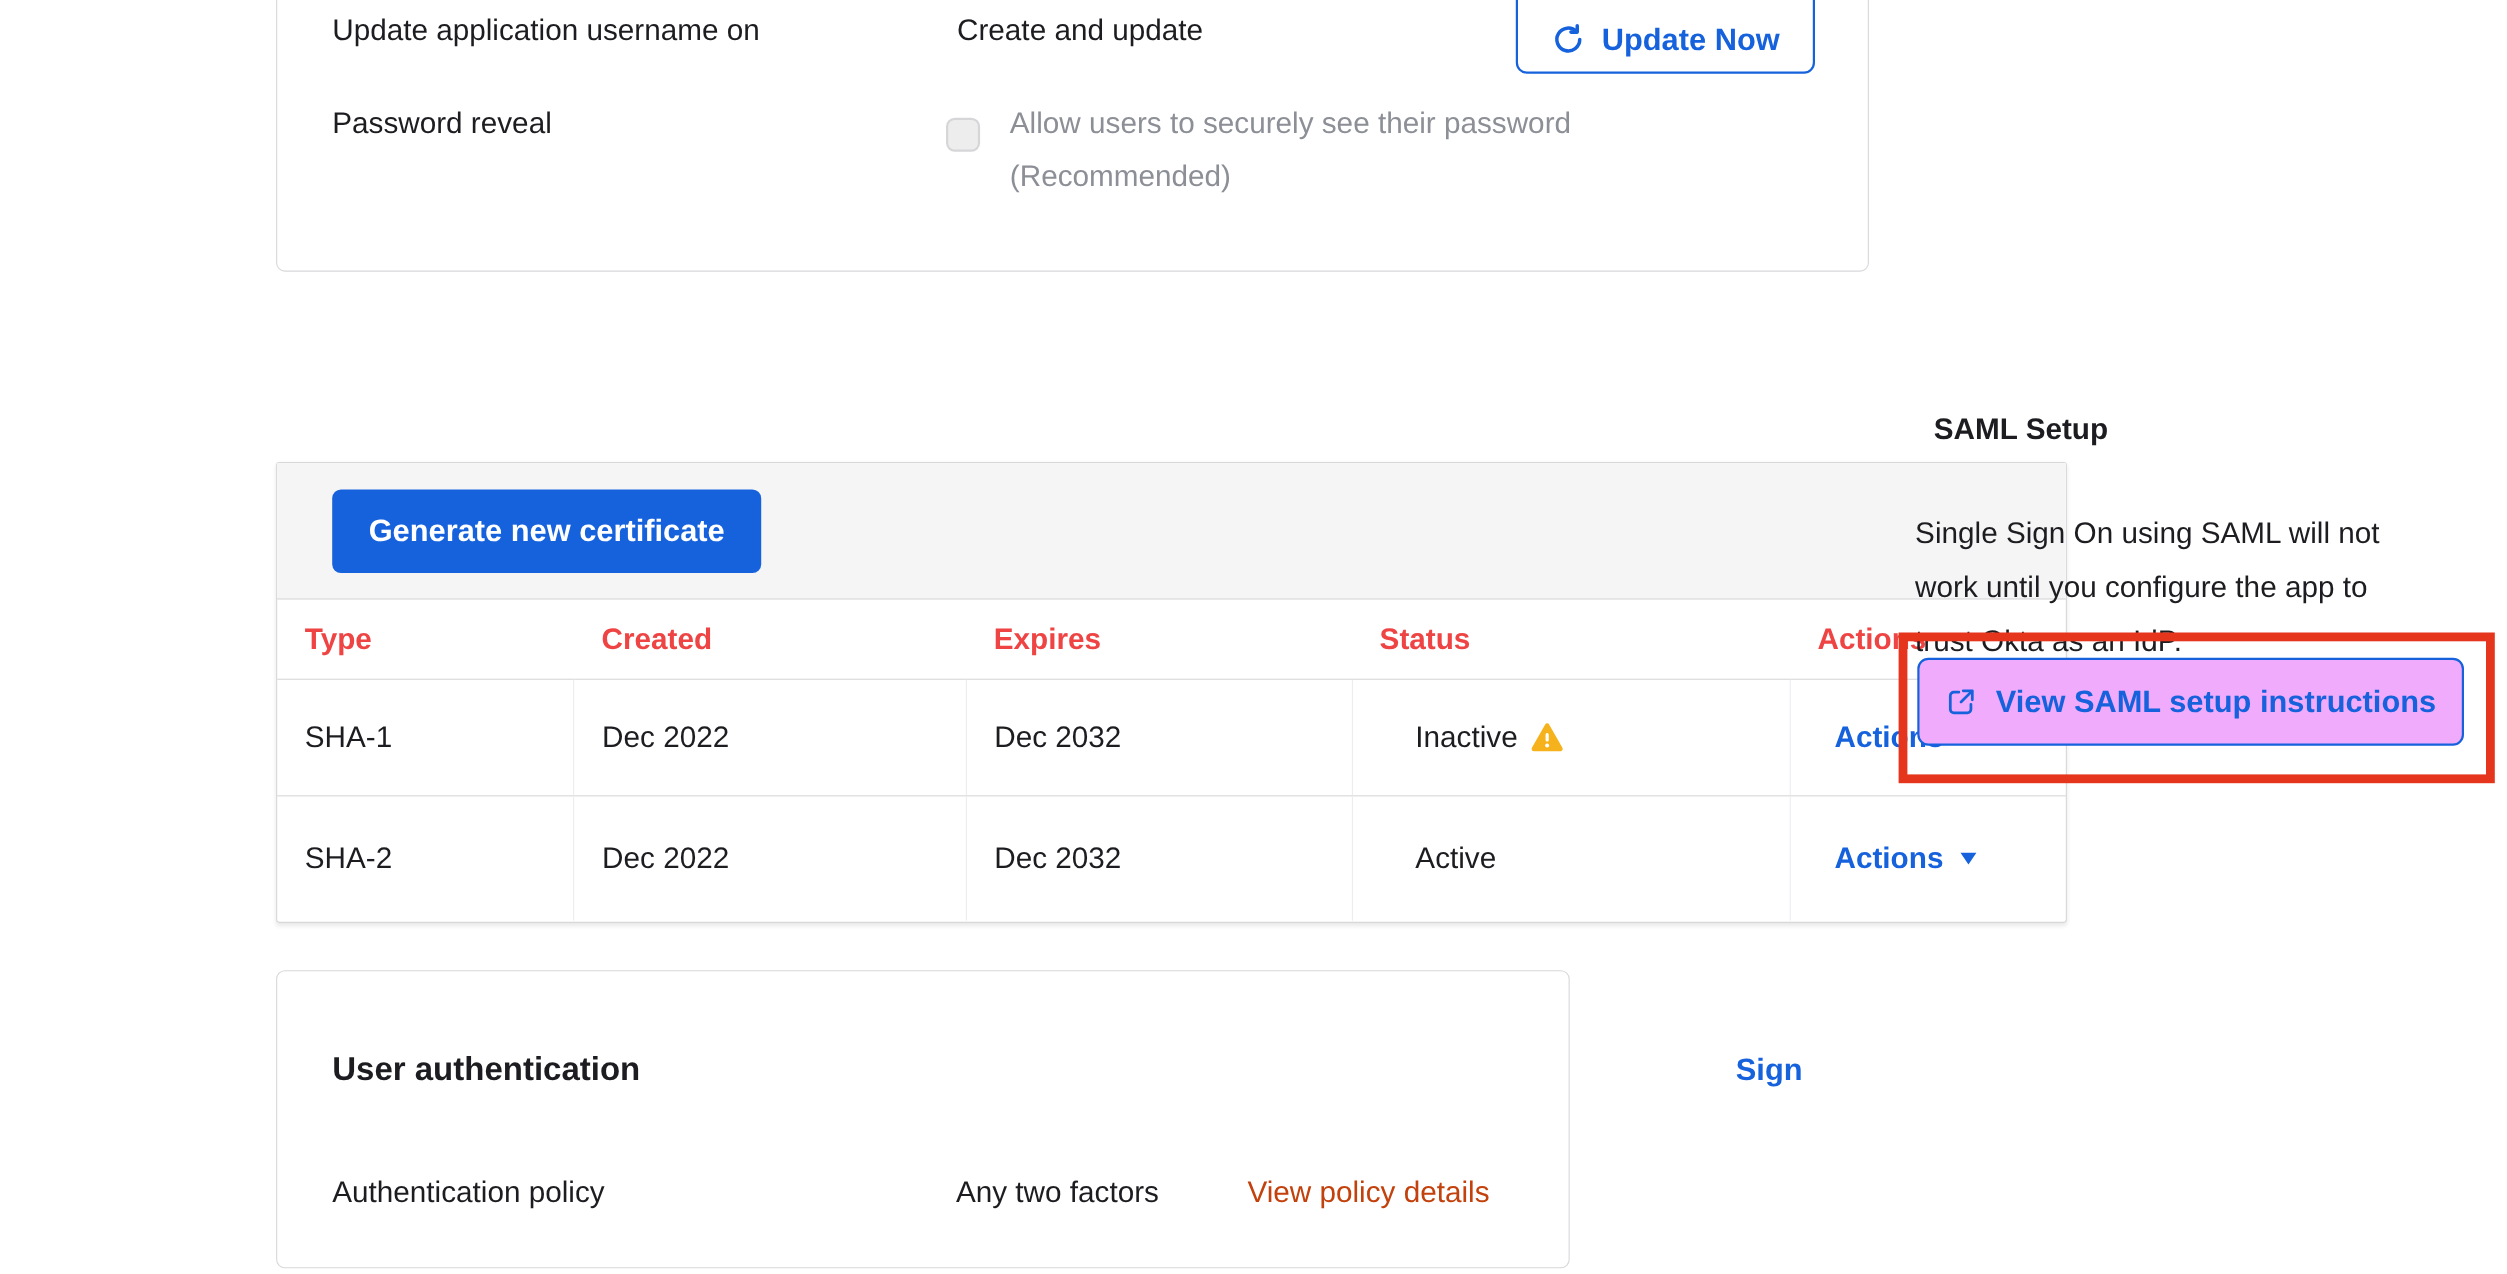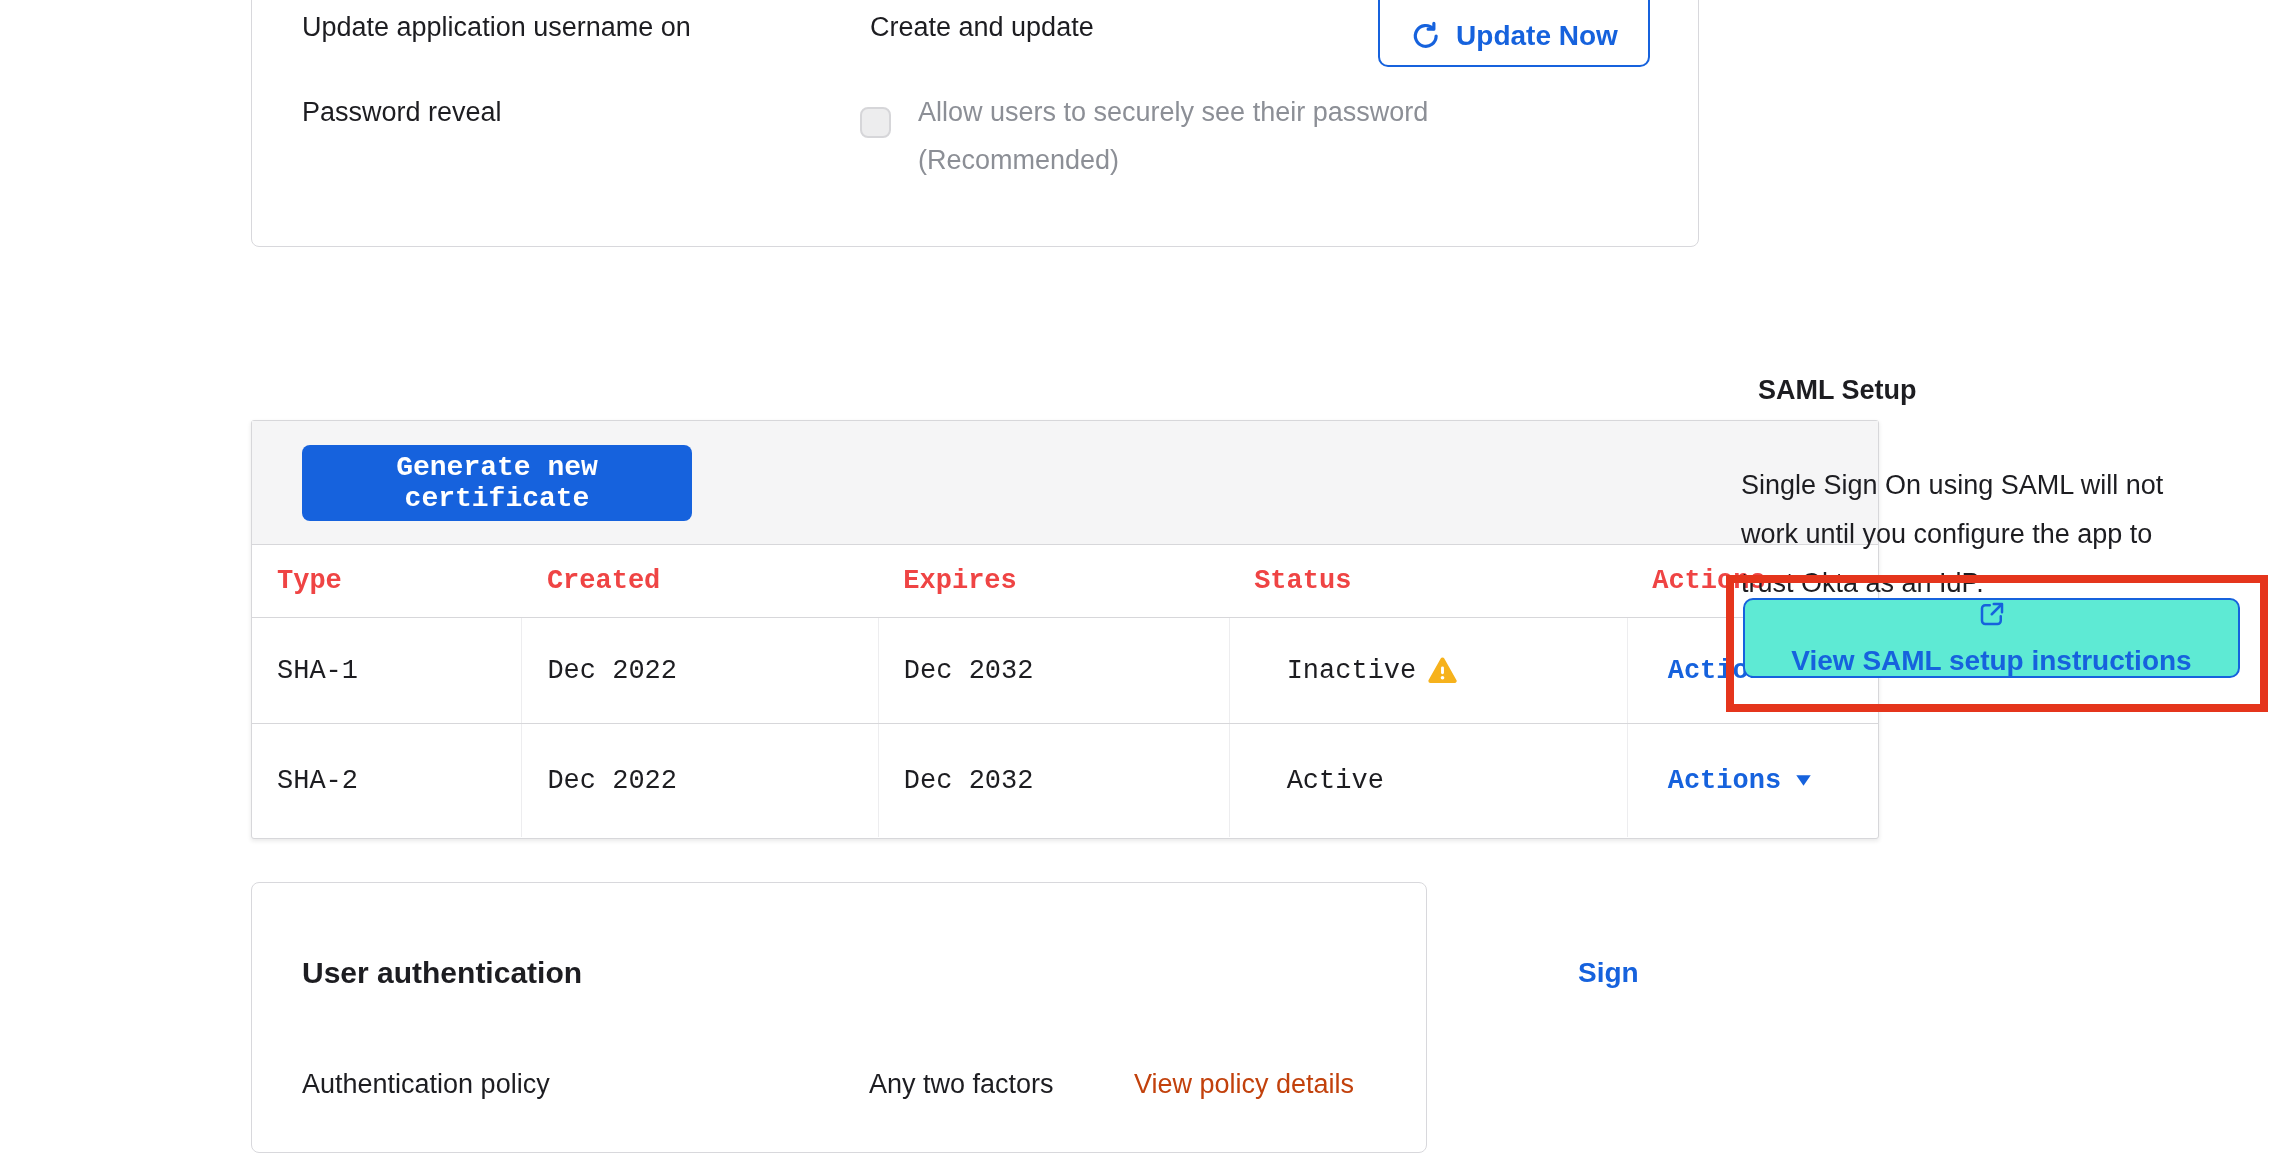--- a/index.html
+++ b/index.html
@@ -47,21 +47,21 @@
   .section-heading {
     position: absolute; left: 249px; top: 301px;
     font-size: 46px; line-height: 52px; font-weight: bold; letter-spacing: -0.5px;
     white-space: nowrap;
   }
 
   
   .table-card {
     position: absolute; left: 251px; top: 420px; width: 1628px; height: 419px;
     background: #ffffff; border: 1px solid #d7d7da; border-radius: 3px;
-    box-sizing: border-box; box-shadow: 0 2px 4px rgba(29,29,33,0.10); font-family: Liberation Mono, monospace;
+    box-sizing: border-box; box-shadow: 0 2px 4px rgba(29,29,33,0.10);
   }
   .card-toolbar {
     position: relative; height: 123px; background: #f5f5f6;
     border-bottom: 1px solid #d7d7da;
   }
   .generate-btn {
     position: absolute; left: 50px; top: 24px; width: 390px; height: 76px;
     background: #1662dd; color: #ffffff; font-weight: bold; font-size: 28px;
     border: none; border-radius: 8px; cursor: pointer;
     display: flex; align-items: center; justify-content: center;
@@ -92,24 +92,24 @@
   .saml-setup-desc {
     position: absolute; left: 1741px; top: 434px; max-width: 600px;
     font-size: 27px; line-height: 49px; white-space: pre-line;
   }
   .red-highlight {
     position: absolute; left: 1726px; top: 575px; width: 542px; height: 137px;
     border: 8px solid #e5351c; box-sizing: border-box;
   }
   .view-saml-btn {
     position: absolute; left: 1743px; top: 598px; width: 497px; height: 80px;
-    background: #5eead4; border: 2px solid #1662dd; border-radius: 10px;
+    background: #f0abfc; border: 2px solid #1662dd; border-radius: 10px;
     box-sizing: border-box; cursor: pointer;
     display: flex; align-items: center; justify-content: center; gap: 16px;
-    color: #1662dd; font-weight: bold; font-size: 28px; font-family: inherit; flex-direction: column;
+    color: #1662dd; font-weight: bold; font-size: 28px; font-family: inherit;
   }
 
   
   .ua-panel { left: 251px; top: 882px; width: 1176px; height: 271px; }
   .ua-title { left: 50px; top: 72px; font-size: 30px; line-height: 36px; font-weight: bold; }
   .ua-edit { left: 1326px; top: 74px; font-size: 28px; font-weight: bold; color: #1662dd; cursor: pointer; text-decoration: none; }
   .ua-row-label { left: 50px; top: 185px; }
   .ua-row-value { left: 617px; top: 185px; }
   .ua-row-link { left: 882px; top: 185px; color: #c2410c; cursor: pointer; text-decoration: none; text-align: center; }
 

